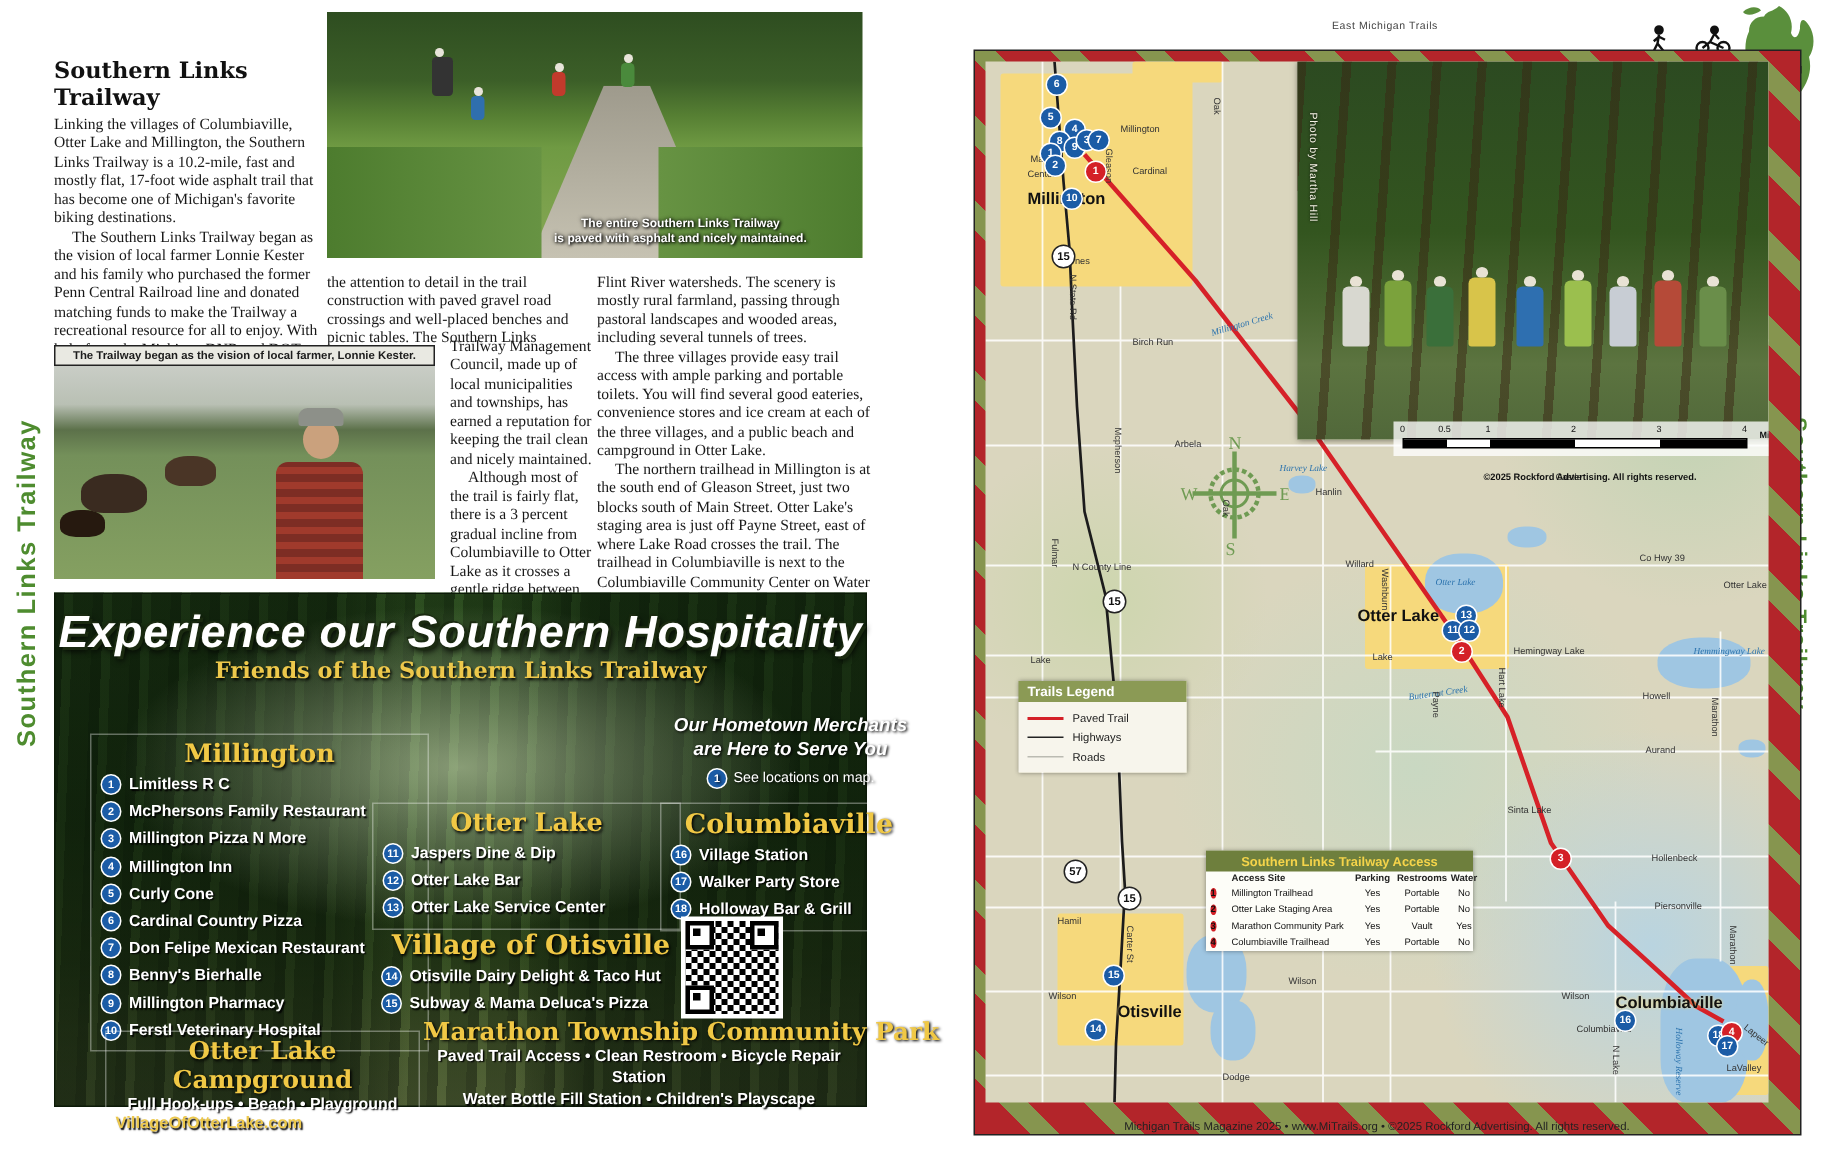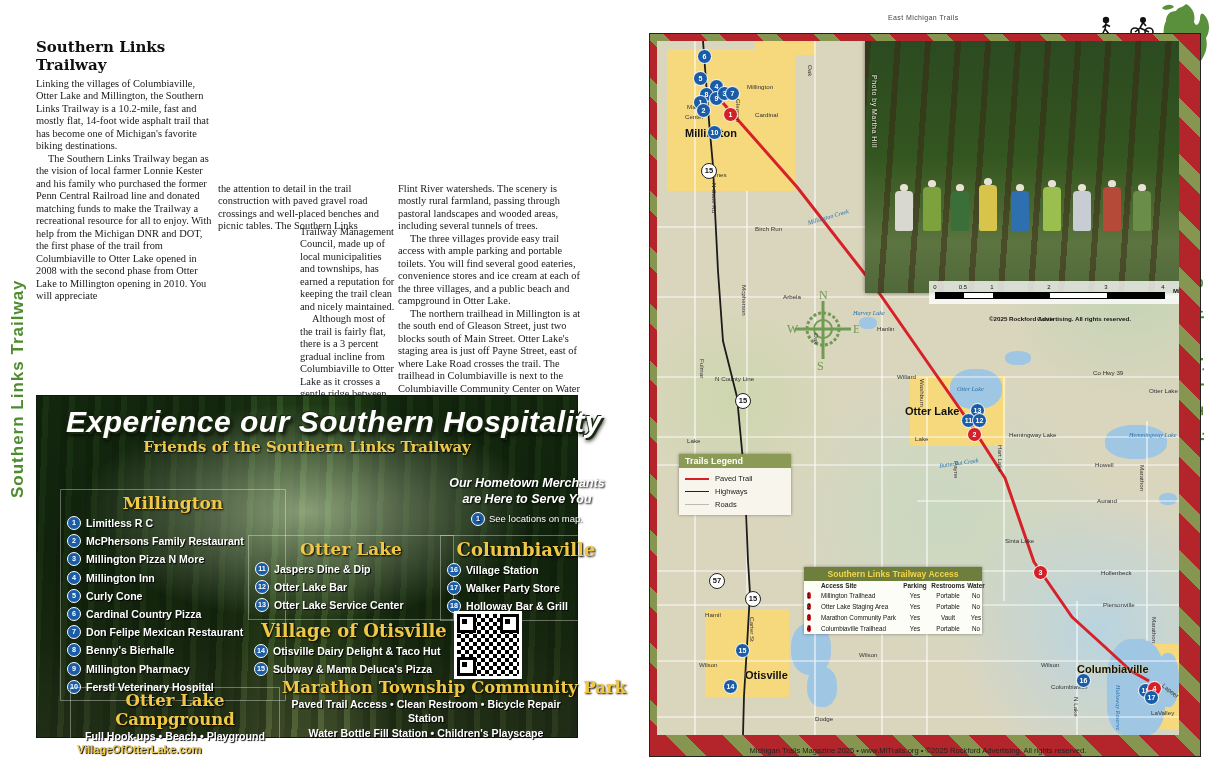--- a/index.html
+++ b/index.html
@@ -44,21 +44,21 @@
      font-size:7.6px;font-weight:bold;text-align:center;line-height:12px;}
 
   
   .ad{background:
      radial-gradient(60% 45% at 50% 34%, rgba(226,243,199,.55), rgba(226,243,199,0) 70%),
      linear-gradient(90deg, rgba(7,20,6,.5) 0 34%, rgba(7,20,6,0) 44% 56%, rgba(7,20,6,.5) 66% 100%),
      repeating-linear-gradient(92deg, rgba(15,30,10,.5) 0 7px, rgba(70,110,45,.25) 7px 13px, rgba(25,45,15,.45) 13px 26px),
      linear-gradient(180deg,#24431c 0%,#1b3414 45%,#31441f 72%,#4a5530 86%,#585f3c 100%);
      box-shadow:inset 0 0 0 1px #0c1a08;}
   .ad-headline{color:#fff;font-weight:bold;font-style:italic;font-size:30px;letter-spacing:.5px;
-     text-align:right;text-shadow:2px 2px 0 #1a2a10,-1px -1px 0 #1a2a10,2px 3px 4px #000;padding-left:24px;}
+     text-align:center;text-shadow:2px 2px 0 #1a2a10,-1px -1px 0 #1a2a10,2px 3px 4px #000;}
   .ad-sub{color:#edc84b;font-weight:bold;font-size:15px;text-align:center;
      font-family:"DejaVu Serif","Liberation Serif",serif;text-shadow:1px 1px 2px #000;}
   .ad-site{color:#fff;font-weight:bold;font-size:13px;text-align:center;text-shadow:1px 1px 2px #000;}
   .ad-note{color:#fff;font-style:italic;font-weight:bold;font-size:12.5px;text-align:center;
      line-height:1.3;text-shadow:1px 1px 2px #000;}
   .ad-see{color:#fff;font-size:9.5px;text-align:center;text-shadow:1px 1px 2px #000;}
   .sec{border:1px solid rgba(255,255,255,.35);padding:3px 6px 2px 6px;}
   .sec-title{color:#f0c845;font-weight:bold;font-family:"DejaVu Serif","Liberation Serif",serif;
      font-size:17px;text-align:center;text-shadow:1px 1px 2px #000;margin-bottom:3px;}
   .merchant{display:flex;align-items:center;gap:5px;margin:0 0 4.2px 0;}
@@ -134,29 +134,51 @@
 <body>
 
 <div id="page">
 
   <div class="abs vert-green" style="left:8px;top:248px;height:250px;">Southern Links Trailway</div>
 
   <div class="abs vert-green-r" style="left:1190px;top:278px;height:250px;">Southern Links Trailway</div>
 
   <div class="abs article" style="left:36px;top:38px;width:180px;">
     <h1 class="art-title">Southern Links Trailway</h1>
-    <p>Linking the villages of Columbiaville, Otter Lake and Millington, the Southern Links Trailway is a 10.2-mile, fast and mostly flat, 14-foot wide asphalt trail that has become one of Michigan's favorite biking destinations.</p>
+    <p>Linking the villages of Columbiaville, Otter Lake and Millington, the Southern Links Trailway is a 10.2-mile, fast and mostly flat, 17-foot wide asphalt trail that has become one of Michigan's favorite biking destinations.</p>
     <p class="ind">The Southern Links Trailway began as the vision of local farmer Lonnie Kester and his family who purchased the former Penn Central Railroad line and donated matching funds to make the Trailway a recreational resource for all to enjoy. With help from the Michigan DNR and DOT, the first phase of the trail from Columbiaville to Otter Lake opened in 2008 with the second phase from Otter Lake to Millington opening in 2010. You will appreciate</p>
   </div>
 
+  <div class="abs photo trail-photo" style="left:218px;top:8px;width:357px;height:164px;">
+    <div class="path"></div>
+    <div class="grassL"></div>
+    <div class="grassR"></div>
+    <span class="rider" style="left:96px;top:56px;background:#2f6fae;"></span>
+    <span class="rider" style="left:150px;top:40px;background:#c23a2c;"></span>
+    <span class="rider" style="left:196px;top:34px;background:#4a8a3c;"></span>
+    <span class="rider" style="left:70px;top:30px;width:14px;height:26px;background:#333;"></span>
+    <div class="pcap" style="left:36%;bottom:8px;width:60%;white-space:pre-line;">The entire Southern Links Trailway
+is paved with asphalt and nicely maintained.</div>
+  </div>
 
   <div class="abs article" style="left:218px;top:183px;width:178px;">
     <p>the attention to detail in the trail construction with paved gravel road crossings and well-placed benches and picnic tables. The Southern Links</p>
   </div>
 
+  <div class="abs" style="left:36px;top:230px;width:254px;">
+    <div class="cap-bar">The Trailway began as the vision of local farmer, Lonnie Kester.</div>
+    <div class="photo farm-photo" style="width:254px;height:142px;">
+      <div class="cow" style="left:18px;top:72px;width:44px;height:26px;"></div>
+      <div class="cow" style="left:74px;top:60px;width:34px;height:20px;background:#4a3526;"></div>
+      <div class="cow" style="left:4px;top:96px;width:30px;height:18px;background:#26190f;"></div>
+      <div class="farmer-body" style="left:148px;top:64px;width:58px;height:78px;"></div>
+      <div class="farmer-head" style="left:166px;top:36px;width:24px;height:26px;"></div>
+      <div class="farmer-cap" style="left:163px;top:28px;width:30px;height:12px;"></div>
+    </div>
+  </div>
 
   <div class="abs article" style="left:300px;top:226px;width:96px;">
     <p>Trailway Management Council, made up of local municipalities and townships, has earned a reputation for keeping the trail clean and nicely maintained.</p>
     <p class="ind">Although most of the trail is fairly flat, there is a 3 percent gradual incline from Columbiaville to Otter Lake as it crosses a gentle ridge between the Cass River and</p>
   </div>
 
   <div class="abs article" style="left:398px;top:183px;width:184px;">
     <p>Flint River watersheds. The scenery is mostly rural farmland, passing through pastoral landscapes and wooded areas, including several tunnels of trees.</p>
     <p class="ind">The three villages provide easy trail access with ample parking and portable toilets. You will find several good eateries, convenience stores and ice cream at each of the three villages, and a public beach and campground in Otter Lake.</p>
     <p class="ind">The northern trailhead in Millington is at the south end of Gleason Street, just two blocks south of Main Street. Otter Lake's staging area is just off Payne Street, east of where Lake Road crosses the trail. The trailhead in Columbiaville is next to the Columbiaville Community Center on Water Street.</p>

